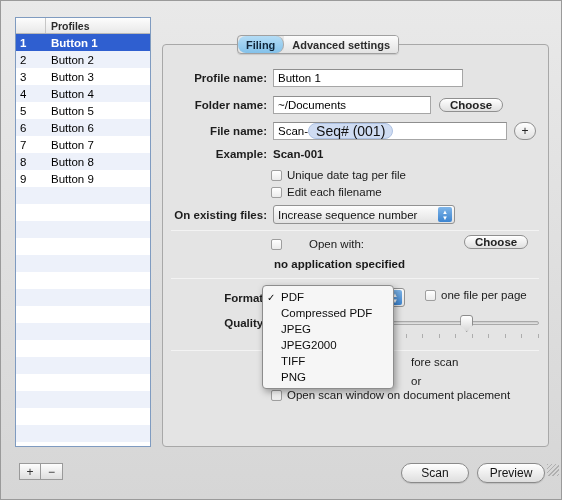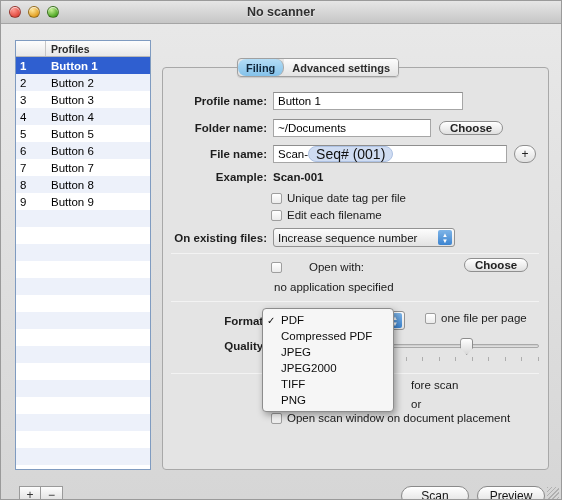--- a/index.html
+++ b/index.html
@@ -250,28 +250,20 @@
     position: absolute; right: 2px; bottom: 2px;
     width: 12px; height: 12px;
     background: repeating-linear-gradient(135deg, #b0b0b0 0 1px, transparent 1px 3px);
   }
 </style>
 </head>
 <body>
 
 <div id="window">
 
-  <div id="titlebar">
-    <div id="lights">
-      <div class="light red"></div>
-      <div class="light yellow"></div>
-      <div class="light green"></div>
-    </div>
-    <div id="window-title">No scanner</div>
-  </div>
 
   <div id="body">
 
     <div id="sidebar">
       <div id="profiles-header">
         <div class="col-num"></div>
         <div class="col-name">Profiles</div>
       </div>
       <div id="profile-rows">
           <div class="prow selected">
@@ -385,21 +377,21 @@
       </div>
     </div>
 
     <div class="divider" style="left:170px; top:229px; width:368px;"></div>
 
     <div class="row" style="left:270px; top:237px;gap:22px;">
       <div class="cb"></div>
       <div class="cb-label">Open with:</div>
     </div>
     <div class="capsule-btn" style="position:absolute; left:463px; top:234px;">Choose</div>
-    <div style="position:absolute; left:273px; top:257px; font-size:11.5px; font-weight:normal; color:#1a1a1a;">no application specified</div>
+    <div style="position:absolute; left:273px; top:257px; font-size:11.5px; font-weight:bold; color:#1a1a1a;">no application specified</div>
 
     <div class="divider" style="left:170px; top:277px; width:368px;"></div>
 
     <div class="row" style="left:194px; top:287px;">
       <div class="lbl" style="width:72px;">Format:</div>
       <div class="popup" style="width:132px; margin-left:6px;">
         <span>PDF</span>
         <span class="arrows">
             <span>▲</span>
             <span>▼</span>

